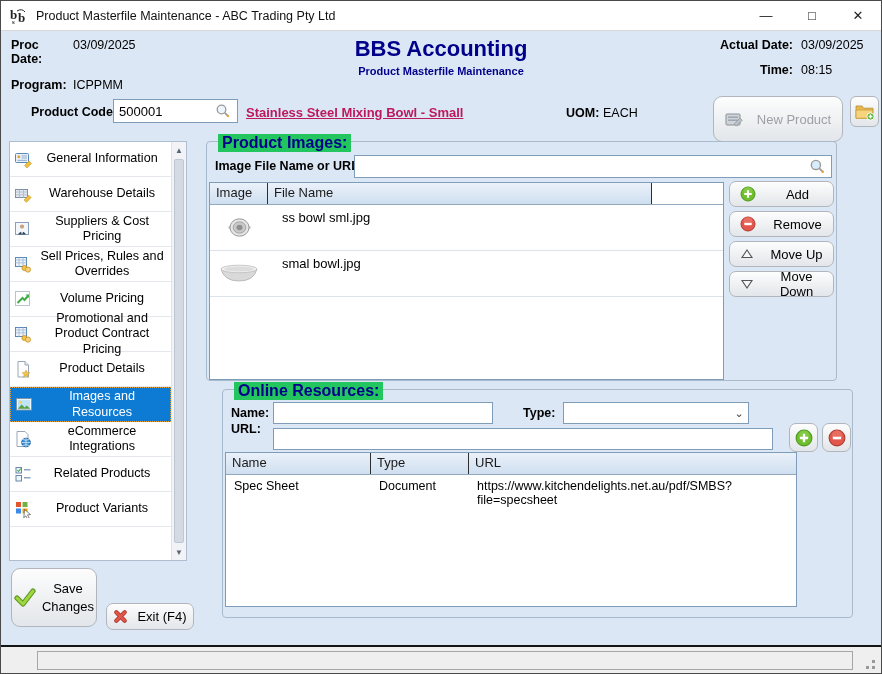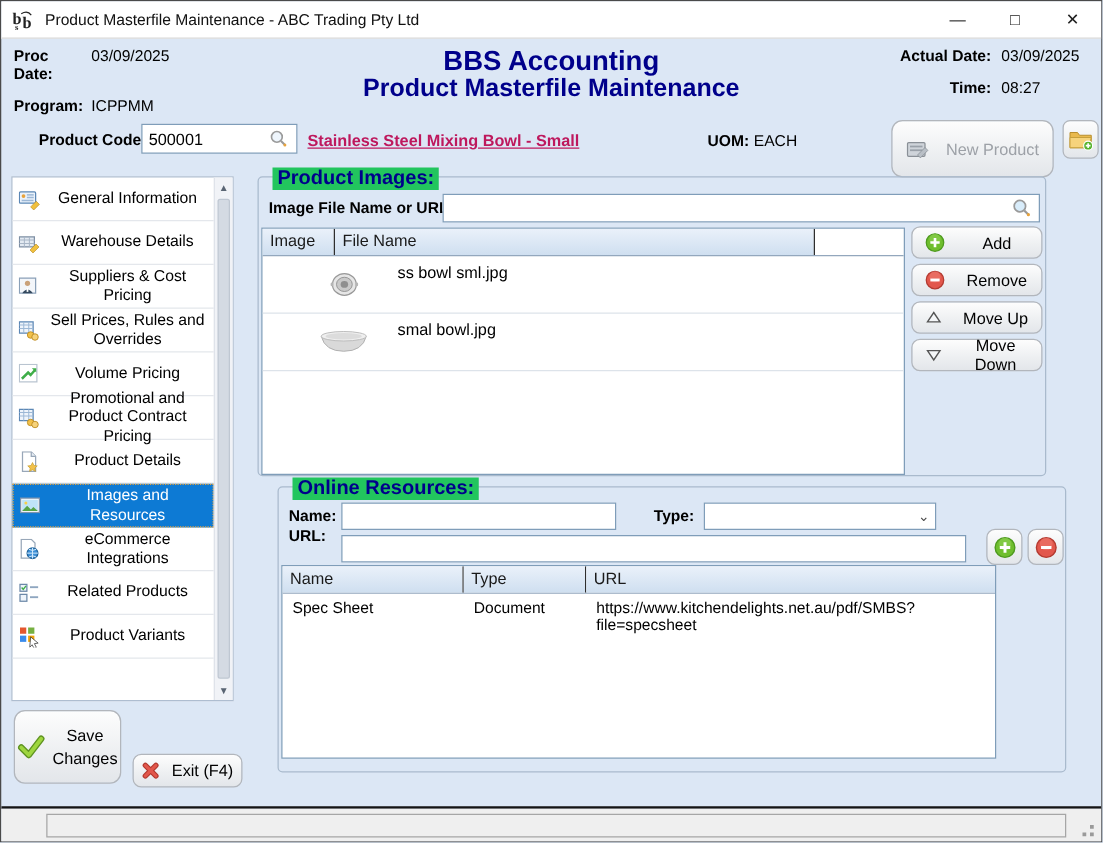--- a/index.html
+++ b/index.html
@@ -19,21 +19,21 @@
              font-size:13px; color:#222; cursor:default; }
 
   
   .lbl  { font-weight:bold; font-size:12.5px; color:#000; }
   .val  { font-size:12.5px; color:#000; }
   .hdr-left { position:absolute; left:10px; top:37px; }
   .hdr-left .row { margin-bottom:12px; display:flex; }
   .hdr-left .row .lbl { width:62px; }
   .hdr-center { position:absolute; left:0; right:0; top:36px; text-align:center; color:#00008b; }
   .hdr-center .big { font-size:22px; font-weight:bold; line-height:24px; }
-  .hdr-center .sub { font-size:20px; font-weight:bold; line-height:21px; }
+  .hdr-center .sub { font-size:11px; font-weight:bold; line-height:21px; }
   .hdr-right { position:absolute; right:8px; top:37px; display:grid;
                grid-template-columns:auto 72px; column-gap:8px; row-gap:11px; }
   .hdr-right .lbl { text-align:right; }
 
   
   .prod-label { position:absolute; left:30px; top:104px; }
   .txtbox { background:#fff; border:1px solid #7f9db9; font-size:13px; padding:2px 5px;
             font-family:"Liberation Sans",sans-serif; }
   .prod-code-box { position:absolute; left:112px; top:98px; width:125px; height:24px;
                    display:flex; align-items:center; }
@@ -82,21 +82,21 @@
                        font-family:"Liberation Sans",sans-serif; }
 
   
   .img-table { position:absolute; left:2px; top:40px; width:515px; height:198px;
                background:#fff; border:1px solid #7f9db9; overflow:hidden; }
   .img-thead { display:flex; height:22px; border-bottom:1px solid #93a7bd; }
   .th-cell { background:linear-gradient(#eaf1fa,#cfdff0); font-size:13px; color:#1a1a1a;
              padding:2px 6px; border-right:1px solid #2e2e2e; }
   .th-image { width:58px; }
   .th-file  { width:384px; }
-  .img-row { display:flex; height:46px; border-bottom:1px solid #dde3ea; cursor:default;padding-left:36px; }
+  .img-row { display:flex; height:46px; border-bottom:1px solid #dde3ea; cursor:default; }
   .img-cell { width:58px; display:flex; align-items:center; justify-content:center; }
   .file-cell { flex:1; font-size:13px; padding:5px 8px 0 14px; color:#000; }
 
   .side-btns { position:absolute; left:522px; top:39px; width:105px; }
   .side-btns .btn { width:105px; height:26px; margin-bottom:4px; justify-content:flex-start;
                     padding-left:10px; gap:10px; border-radius:7px; }
   .side-btns .btn .btxt { flex:1; text-align:center; padding-right:4px; }
 
   
   .or-name-label { position:absolute; left:8px;  top:16px; }
@@ -168,21 +168,21 @@
     </div>
   </div>
   <div class="hdr-center">
     <div class="big">BBS Accounting</div>
     <div class="sub">Product Masterfile Maintenance</div>
   </div>
   <div class="hdr-right">
     <span class="lbl">Actual Date:</span>
     <span class="val">03/09/2025</span>
     <span class="lbl">Time:</span>
-    <span class="val">08:27</span>
+    <span class="val">08:15</span>
   </div>
 
   <span class="lbl prod-label">Product Code:</span>
   <div class="txtbox prod-code-box">
     <input value="500001" style="">
     <span>
       <svg width="16" height="16" viewBox="0 0 16 16">
         <circle cx="6.5" cy="6.5" r="4.3" fill="#eef5fc" stroke="#9a9a9a" stroke-width="1.3"></circle>
         <line x1="9.8" y1="9.8" x2="13.2" y2="13.2" stroke="#9a9a9a" stroke-width="1.7"></line>
         <circle cx="12.9" cy="12.9" r="1.2" fill="#e8a33d"></circle>

